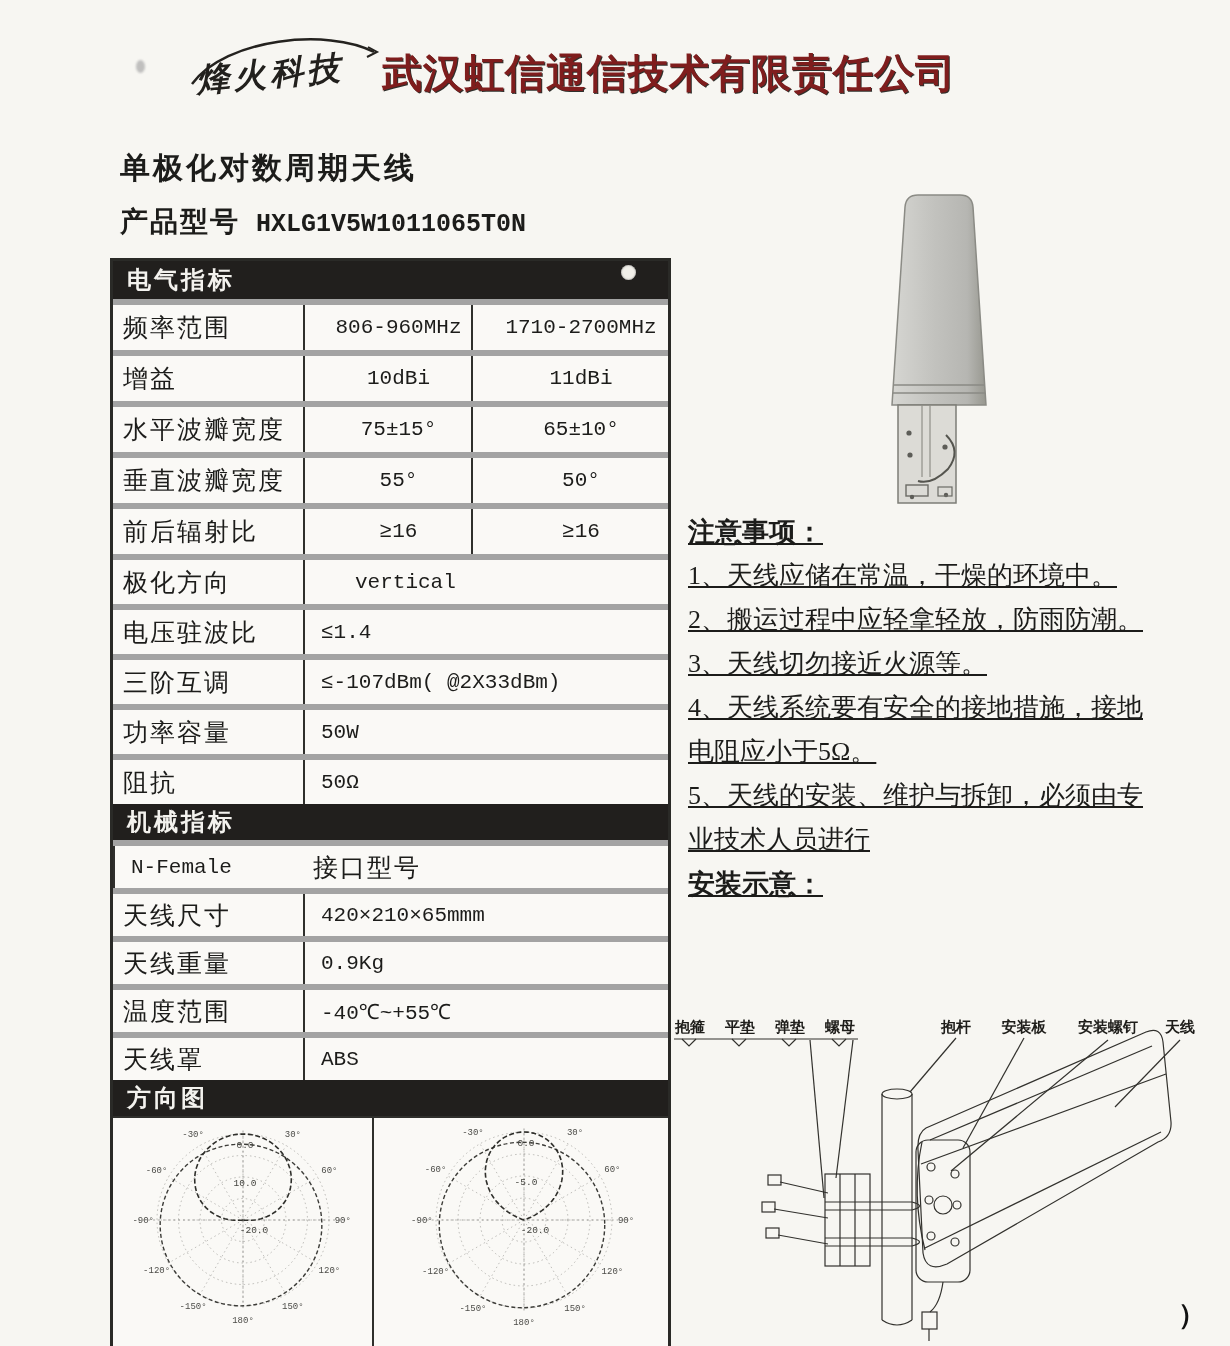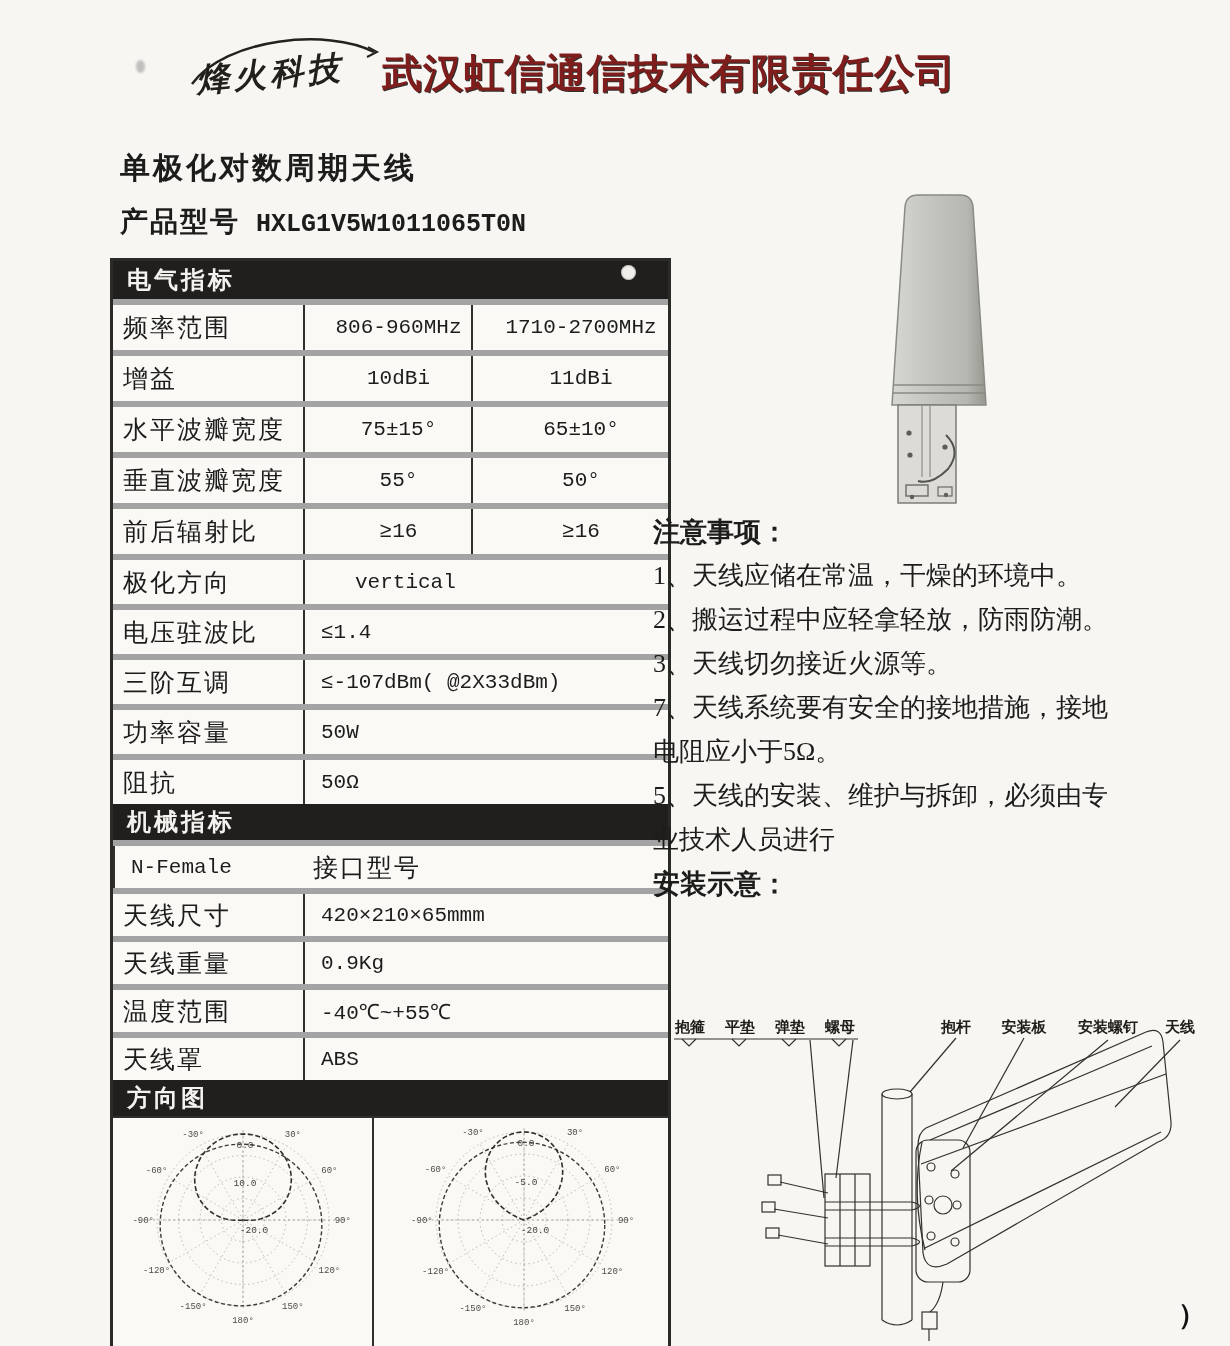--- a/index.html
+++ b/index.html
@@ -41,22 +41,22 @@
   #elec-single .single:first-child .val{padding-left:50px;}
   #pattern-body{display:grid;grid-template-columns:47% 53%;height:270px;border-top:2px solid #2f2f2c;}
   .pat-cell{display:flex;flex-direction:column;align-items:center;}
   .pat-first{border-right:2px solid #2f2f2c;}
   .caption{height:46px;display:flex;align-items:center;justify-content:center;
            font-family:"Liberation Serif",serif;font-size:27px;letter-spacing:4px;}
   .polar text{font-family:"Liberation Mono","DejaVu Sans Mono",monospace;}
 
   
   #antenna-photo{position:absolute;left:850px;top:185px;}
-  #notes{position:absolute;left:653px;top:510px;width:455px;
-         font-family:"Liberation Serif",serif;font-size:26px;line-height:44px;}
+  #notes{position:absolute;left:688px;top:510px;width:455px;
+         font-family:"Liberation Serif",serif;font-size:26px;line-height:44px;text-decoration:underline;}
   #notes p{margin:0;}
   #notes-title{font-weight:bold;font-size:27px;}
   #install-title{font-weight:bold;font-size:27px;}
   #install-svg-wrap{position:absolute;left:660px;top:1012px;}
   #install-svg-wrap text{font-family:"Liberation Serif",serif;font-weight:bold;}
 
   
   #artifact-smudge{position:absolute;left:136px;top:60px;width:9px;height:13px;border-radius:50%;
                    background:rgba(90,90,95,.35);filter:blur(1px);}
   #artifact-paren{position:absolute;left:1178px;top:1296px;font-size:28px;font-weight:bold;color:#111;}
@@ -271,21 +271,21 @@
     <circle cx="96" cy="310" r="2.2" fill="#5d5d58"></circle>
     <rect x="88" y="302" width="14" height="9" fill="none" stroke="#6b6b65" stroke-width="1.2"></rect>
   </svg>
 
   <div id="notes">
     <p id="notes-title">注意事项：</p>
     <div id="notes-list">
         <p>1、天线应储在常温，干燥的环境中。</p>
         <p>2、搬运过程中应轻拿轻放，防雨防潮。</p>
         <p>3、天线切勿接近火源等。</p>
-        <p>7、天线系统要有安全的接地措施，接地电阻应小于5Ω。</p>
+        <p>4、天线系统要有安全的接地措施，接地电阻应小于5Ω。</p>
         <p>5、天线的安装、维护与拆卸，必须由专业技术人员进行</p>
       </div>
     <p id="install-title">安装示意：</p>
   </div>
 
   <div id="install-svg-wrap">
     <svg id="install-svg" width="565" height="330" viewBox="0 0 565 330">
         <text x="30" y="20" text-anchor="middle" font-size="15" fill="#1e1d1a">抱箍</text>
         <text x="80" y="20" text-anchor="middle" font-size="15" fill="#1e1d1a">平垫</text>
         <text x="130" y="20" text-anchor="middle" font-size="15" fill="#1e1d1a">弹垫</text>

